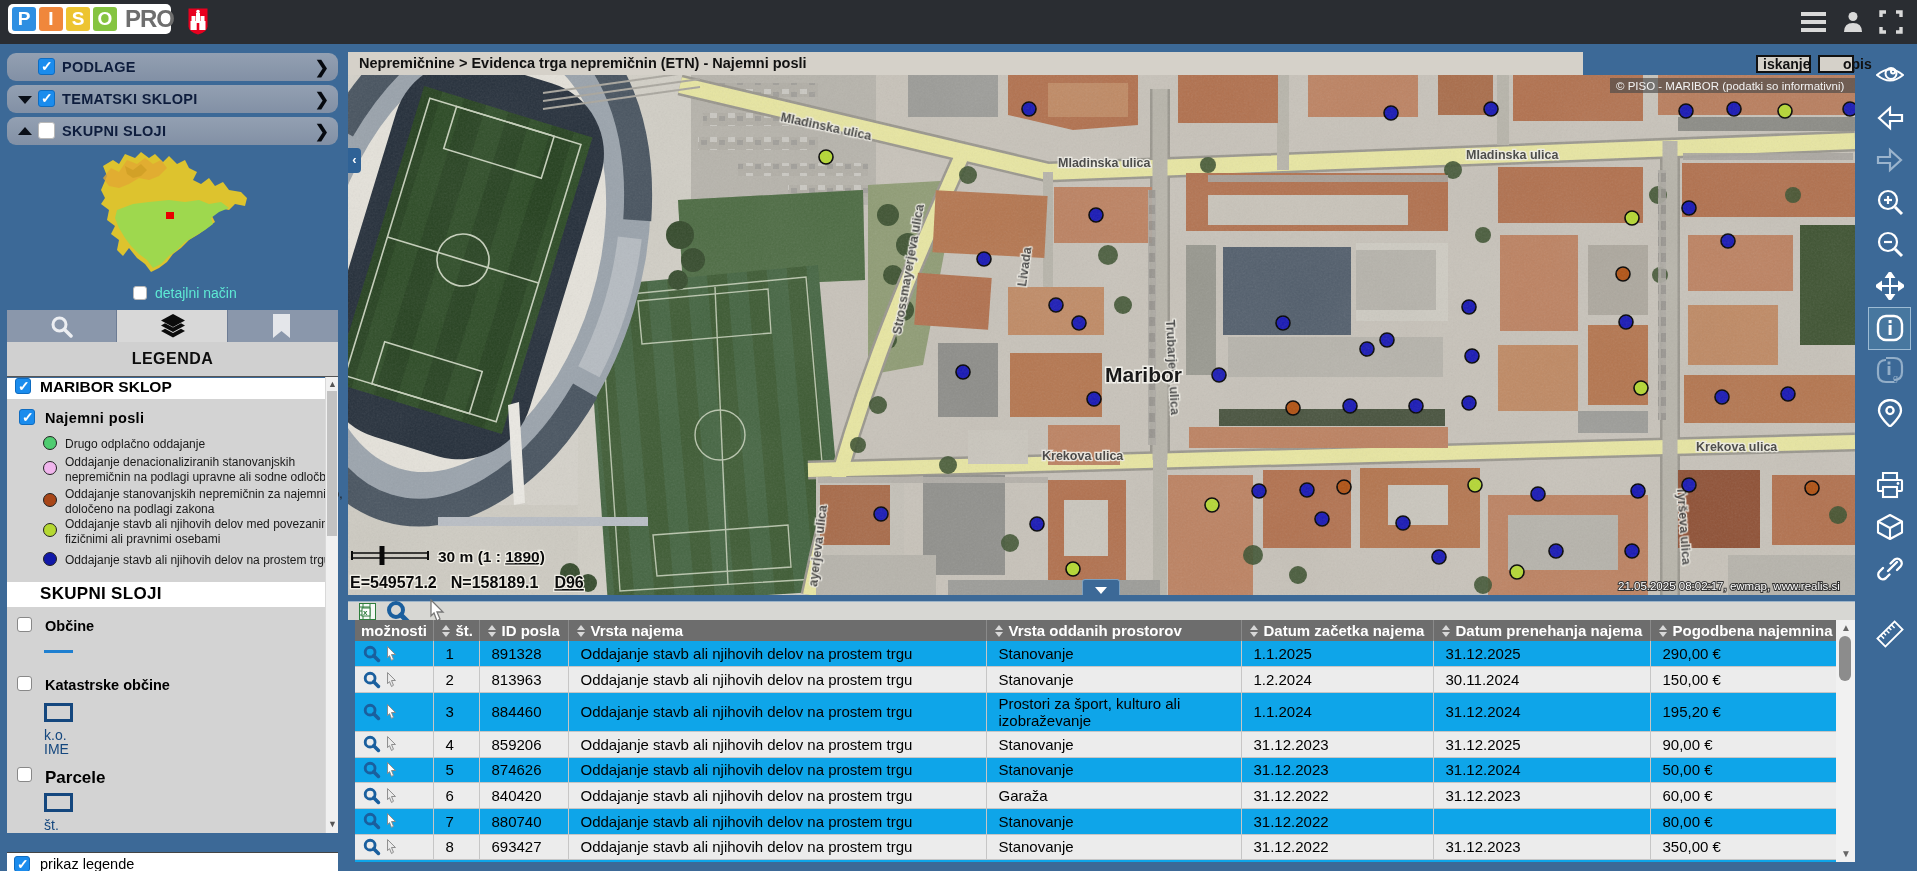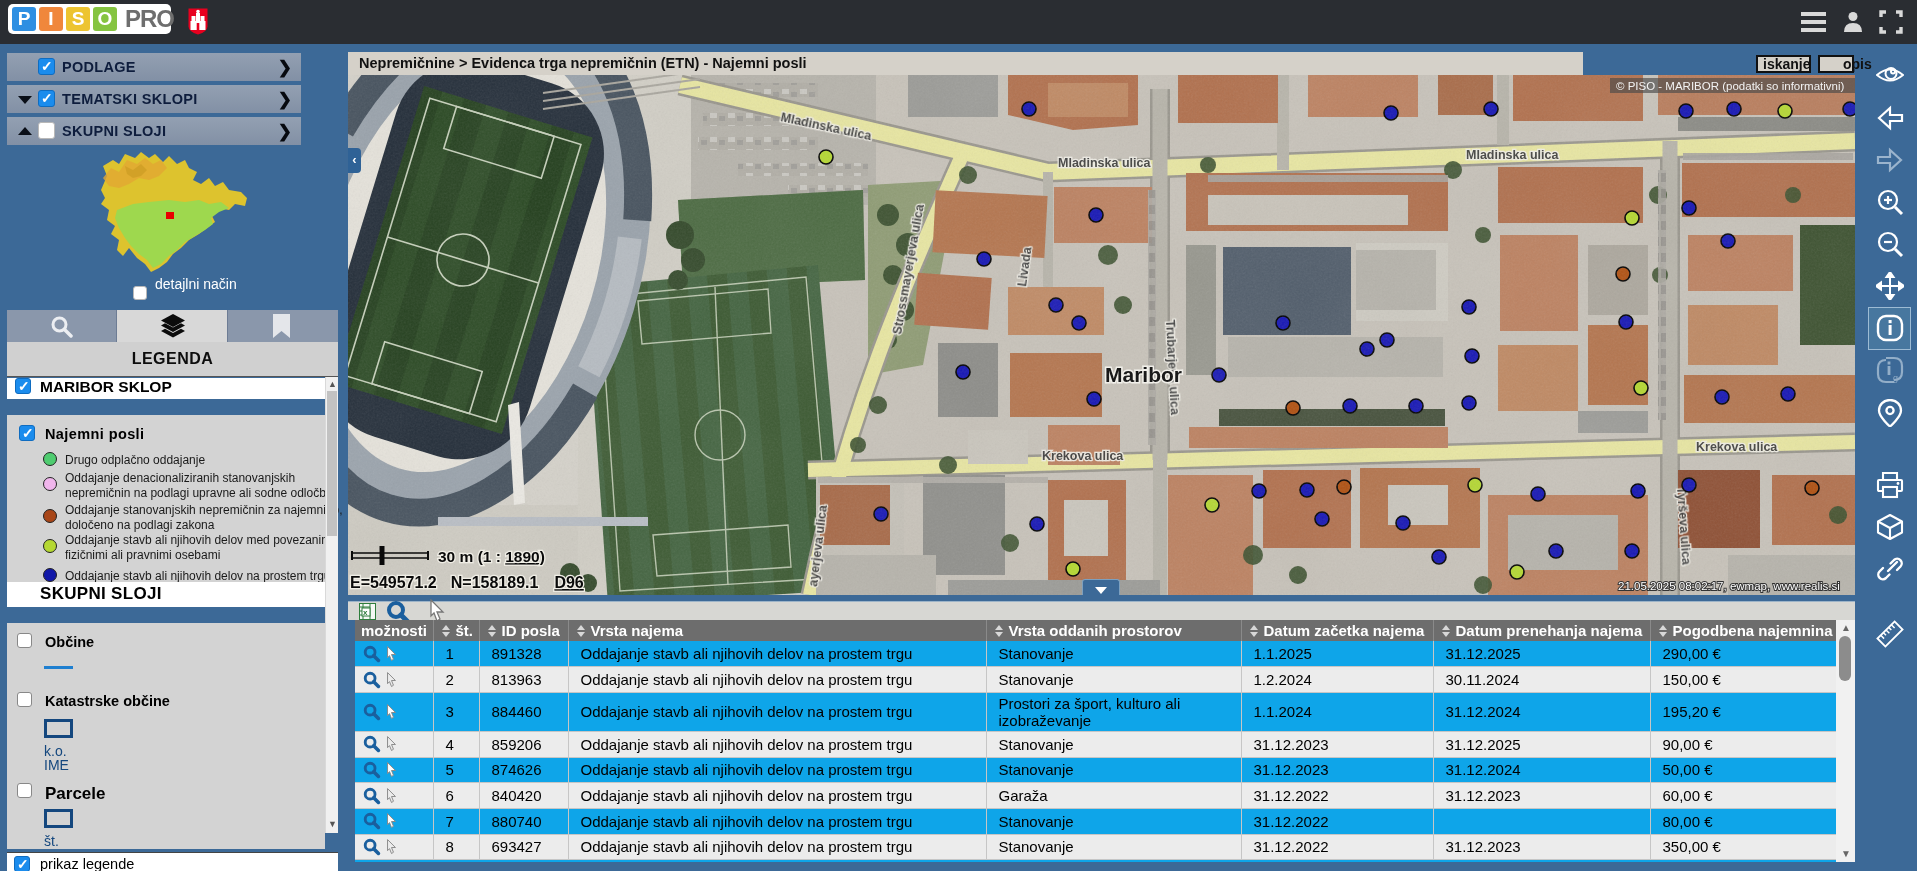--- a/index.html
+++ b/index.html
@@ -7,33 +7,33 @@
 .abs { position:absolute; }
 
 #header { position:absolute; left:0; top:0; width:1917px; height:44px; background:#2a2d32; }
 #logo { position:absolute; left:8px; top:4px; width:163px; height:30px; background:#fff; border-radius:5px; }
 .lbox { position:absolute; top:3px; width:24px; height:24px; border-radius:3px; color:#fff; font-weight:bold; font-size:19px; text-align:center; line-height:24px; }
 #pro { position:absolute; left:117px; top:1px; font-size:24px; font-weight:bold; color:#6e6e6e; letter-spacing:-1px; }
 #coat { position:absolute; left:188px; top:8px; }
 #mtitle { position:absolute; left:224px; top:8px; color:#eef0f2; font-size:21px; font-weight:bold; letter-spacing:0.5px; }
 .hico { position:absolute; top:10px; }
 
-.srow { position:absolute; left:7px; width:294px; height:28px; background:linear-gradient(#93a0b2,#8290a5); }
+.srow { position:absolute; left:7px; width:331px; height:28px; background:linear-gradient(#93a0b2,#8290a5);border-radius:9px; }
 .srow .txt { position:absolute; left:55px; top:6px; font-size:14.5px; font-weight:bold; color:#0e1d3d; letter-spacing:0.3px;}
 .srow .arr { position:absolute; right:9px; top:4px; font-size:17px; font-weight:bold; color:#06090f; }
 .cb { position:absolute; width:17px; height:17px; border-radius:3px; }
 .cb.on { background:#1b8ced; border:1px solid #0f6cc0; }
 .cb.off { background:#fff; border:1px solid #b8b8b8; }
 .cb.on:after { content:"✓"; position:absolute; left:2px; top:-1px; color:#fff; font-size:14px; font-weight:bold; }
 .tri { position:absolute; width:0; height:0; }
 
 .tab { position:absolute; top:310px; height:32px; background:#8a97ab; border-right:1px solid #6d7c94;}
 .tab.active { background:#d8d8d8; }
 #legscroll { position:absolute; left:325px; top:377px; width:13px; height:456px; background:#f0f0f0; border-left:1px solid #d9d9d9;}
-.leg-gray { background:#d3d3d3;margin-top:16px; }
+.leg-gray { background:#d3d3d3; }
 .lcirc { position:absolute; left:36px; width:14px; height:14px; border-radius:50%; border:1.5px solid #222; }
 .litem { position:absolute; left:58px; font-size:12px; color:#1a1a1a; line-height:15px; white-space:nowrap; }
 .symrect { position:absolute; left:44px; width:29px; height:19px; border:3px solid #14477e; }
 .symtxt { position:absolute; left:44px; font-size:14px; color:#14477e; }
 
 #maptitle { position:absolute; left:348px; top:52px; width:1235px; height:23px; background:#d5d1c9; }
 #maptitle .bc { position:absolute; left:11px; top:3px; font-size:14.5px; font-weight:bold; color:#111; }
 .mbtn { position:absolute; top:3px; height:18px; border:2px solid #111; background:#d5d1c9; font-size:14px; font-weight:bold; color:#111; text-align:center; line-height:14px; padding:0 5px;}
 #mapbox { position:absolute; left:348px; top:75px; width:1507px; height:520px; overflow:hidden; background:#c9c4bb; }
 
@@ -114,21 +114,21 @@
 </div>
 
 <svg class="abs" style="left:89px; top:148px;" width="161" height="130" viewBox="0 0 161 130">
   <path d="M12,42 L18,28 L14,18 L24,12 L30,16 L36,6 L46,10 L52,4 L60,10 L66,6 L74,14 L80,8 L88,16 L96,12 L100,20 L108,24 L104,32 L112,36 L120,30 L126,38 L134,34 L140,42 L152,44 L158,50 L156,58 L146,56 L140,62 L130,60 L122,66 L126,74 L118,80 L110,86 L100,92 L92,100 L84,106 L78,114 L70,120 L62,124 L56,116 L48,110 L40,100 L34,108 L28,102 L30,92 L22,86 L26,78 L18,72 L20,62 L12,56 L16,50 Z" fill="#ddc32e"></path>
   <path d="M14,30 L22,20 L30,24 L38,12 L48,16 L56,10 L64,16 L72,12 L78,20 L70,28 L60,32 L50,30 L40,36 L30,40 L20,38 Z" fill="#e2a832" opacity="0.8"></path>
   <path d="M28,62 L44,56 L60,54 L80,52 L96,54 L110,52 L120,56 L132,54 L140,60 L130,64 L122,70 L124,76 L116,82 L106,88 L96,94 L88,102 L80,108 L72,116 L64,120 L58,112 L50,106 L42,98 L36,90 L30,80 L26,70 Z" fill="#9ed84e"></path>
   <path d="M36,18 L44,22 L52,16 L58,22 L52,28 L44,30 L38,26 Z" fill="#c89a22" opacity="0.6"></path>
   <rect x="77" y="64" width="8" height="7" fill="#e80000"></rect>
 </svg>
 <div class="cb off" style="left:133px; top:286px; width:14px; height:14px;"></div>
-<div class="abs" style="left:155px; top:276px; color:#ffffff; font-size:14px;">detajlni način</div>
+<div class="abs" style="left:155px; top:285px; color:#5eead4; font-size:14px;">detajlni način</div>
 
 <div class="tab" style="left:7px; width:110px;">
   <svg style="margin:5px 0 0 43px;" width="23" height="23" viewBox="0 0 23 23">
       <circle cx="9.5" cy="9.5" r="6.5" fill="none" stroke="#eceef2" stroke-width="3"></circle>
       <line x1="14.5" y1="14.5" x2="21" y2="21" stroke="#eceef2" stroke-width="3.5" stroke-linecap="round"></line>
     </svg>
 </div>
 <div class="tab active" style="left:117px; width:111px;">
   <svg style="margin:4px 0 0 44px;" width="24" height="25" viewBox="0 0 24 25">
       <g fill="#0c0c0c">

